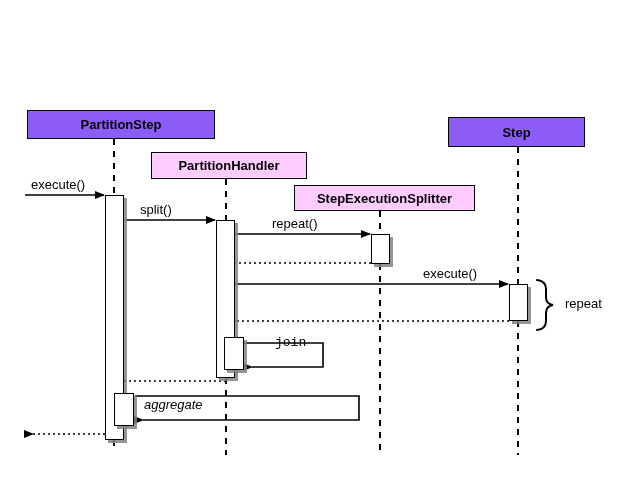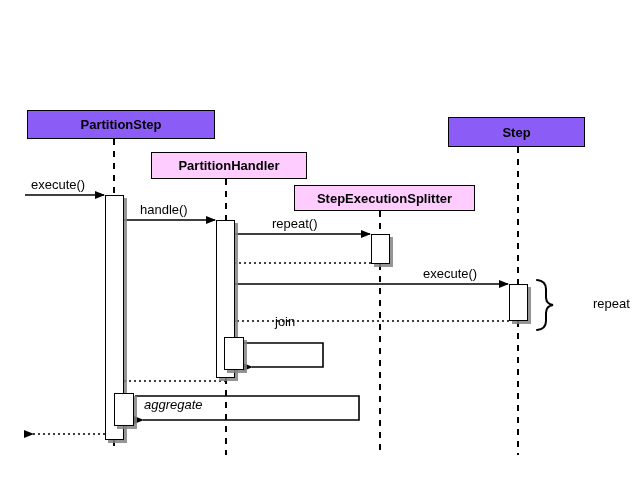--- a/index.html
+++ b/index.html
@@ -127,25 +127,25 @@
   <div class="actor-box actor-pink" style="left:151px; top:152px; width:156px; height:27px;">
     <span>PartitionHandler</span>
   </div>
 
   <div class="actor-box actor-blue" style="left:448px; top:117px; width:137px; height:30px;">
     <span>Step</span>
   </div>
 
   <div class="msg-label" style="left:31px; top:177px;">execute()</div>
 
-  <div class="msg-label" style="left:140px; top:202px;">handle()</div>
+  <div class="msg-label" style="left:140px; top:202px;">split()</div>
 
   <div class="msg-label" style="left:272px; top:216px;">repeat()</div>
 
   <div class="msg-label" style="left:423px; top:266px;">execute()</div>
 
-  <div class="msg-label" style="left:275px; top:314px;">join</div>
+  <div class="msg-label" style="left:275px; top:335px;font-family:Liberation Mono, monospace;">join</div>
 
   <div class="msg-label" style="left:144px; top:397px;font-style:italic;">aggregate</div>
 
-  <div class="msg-label" style="left:565px; top:296px;margin-left:28px;">repeat</div>
+  <div class="msg-label" style="left:565px; top:296px;">repeat</div>
 
 </div>
 
 </body></html>

